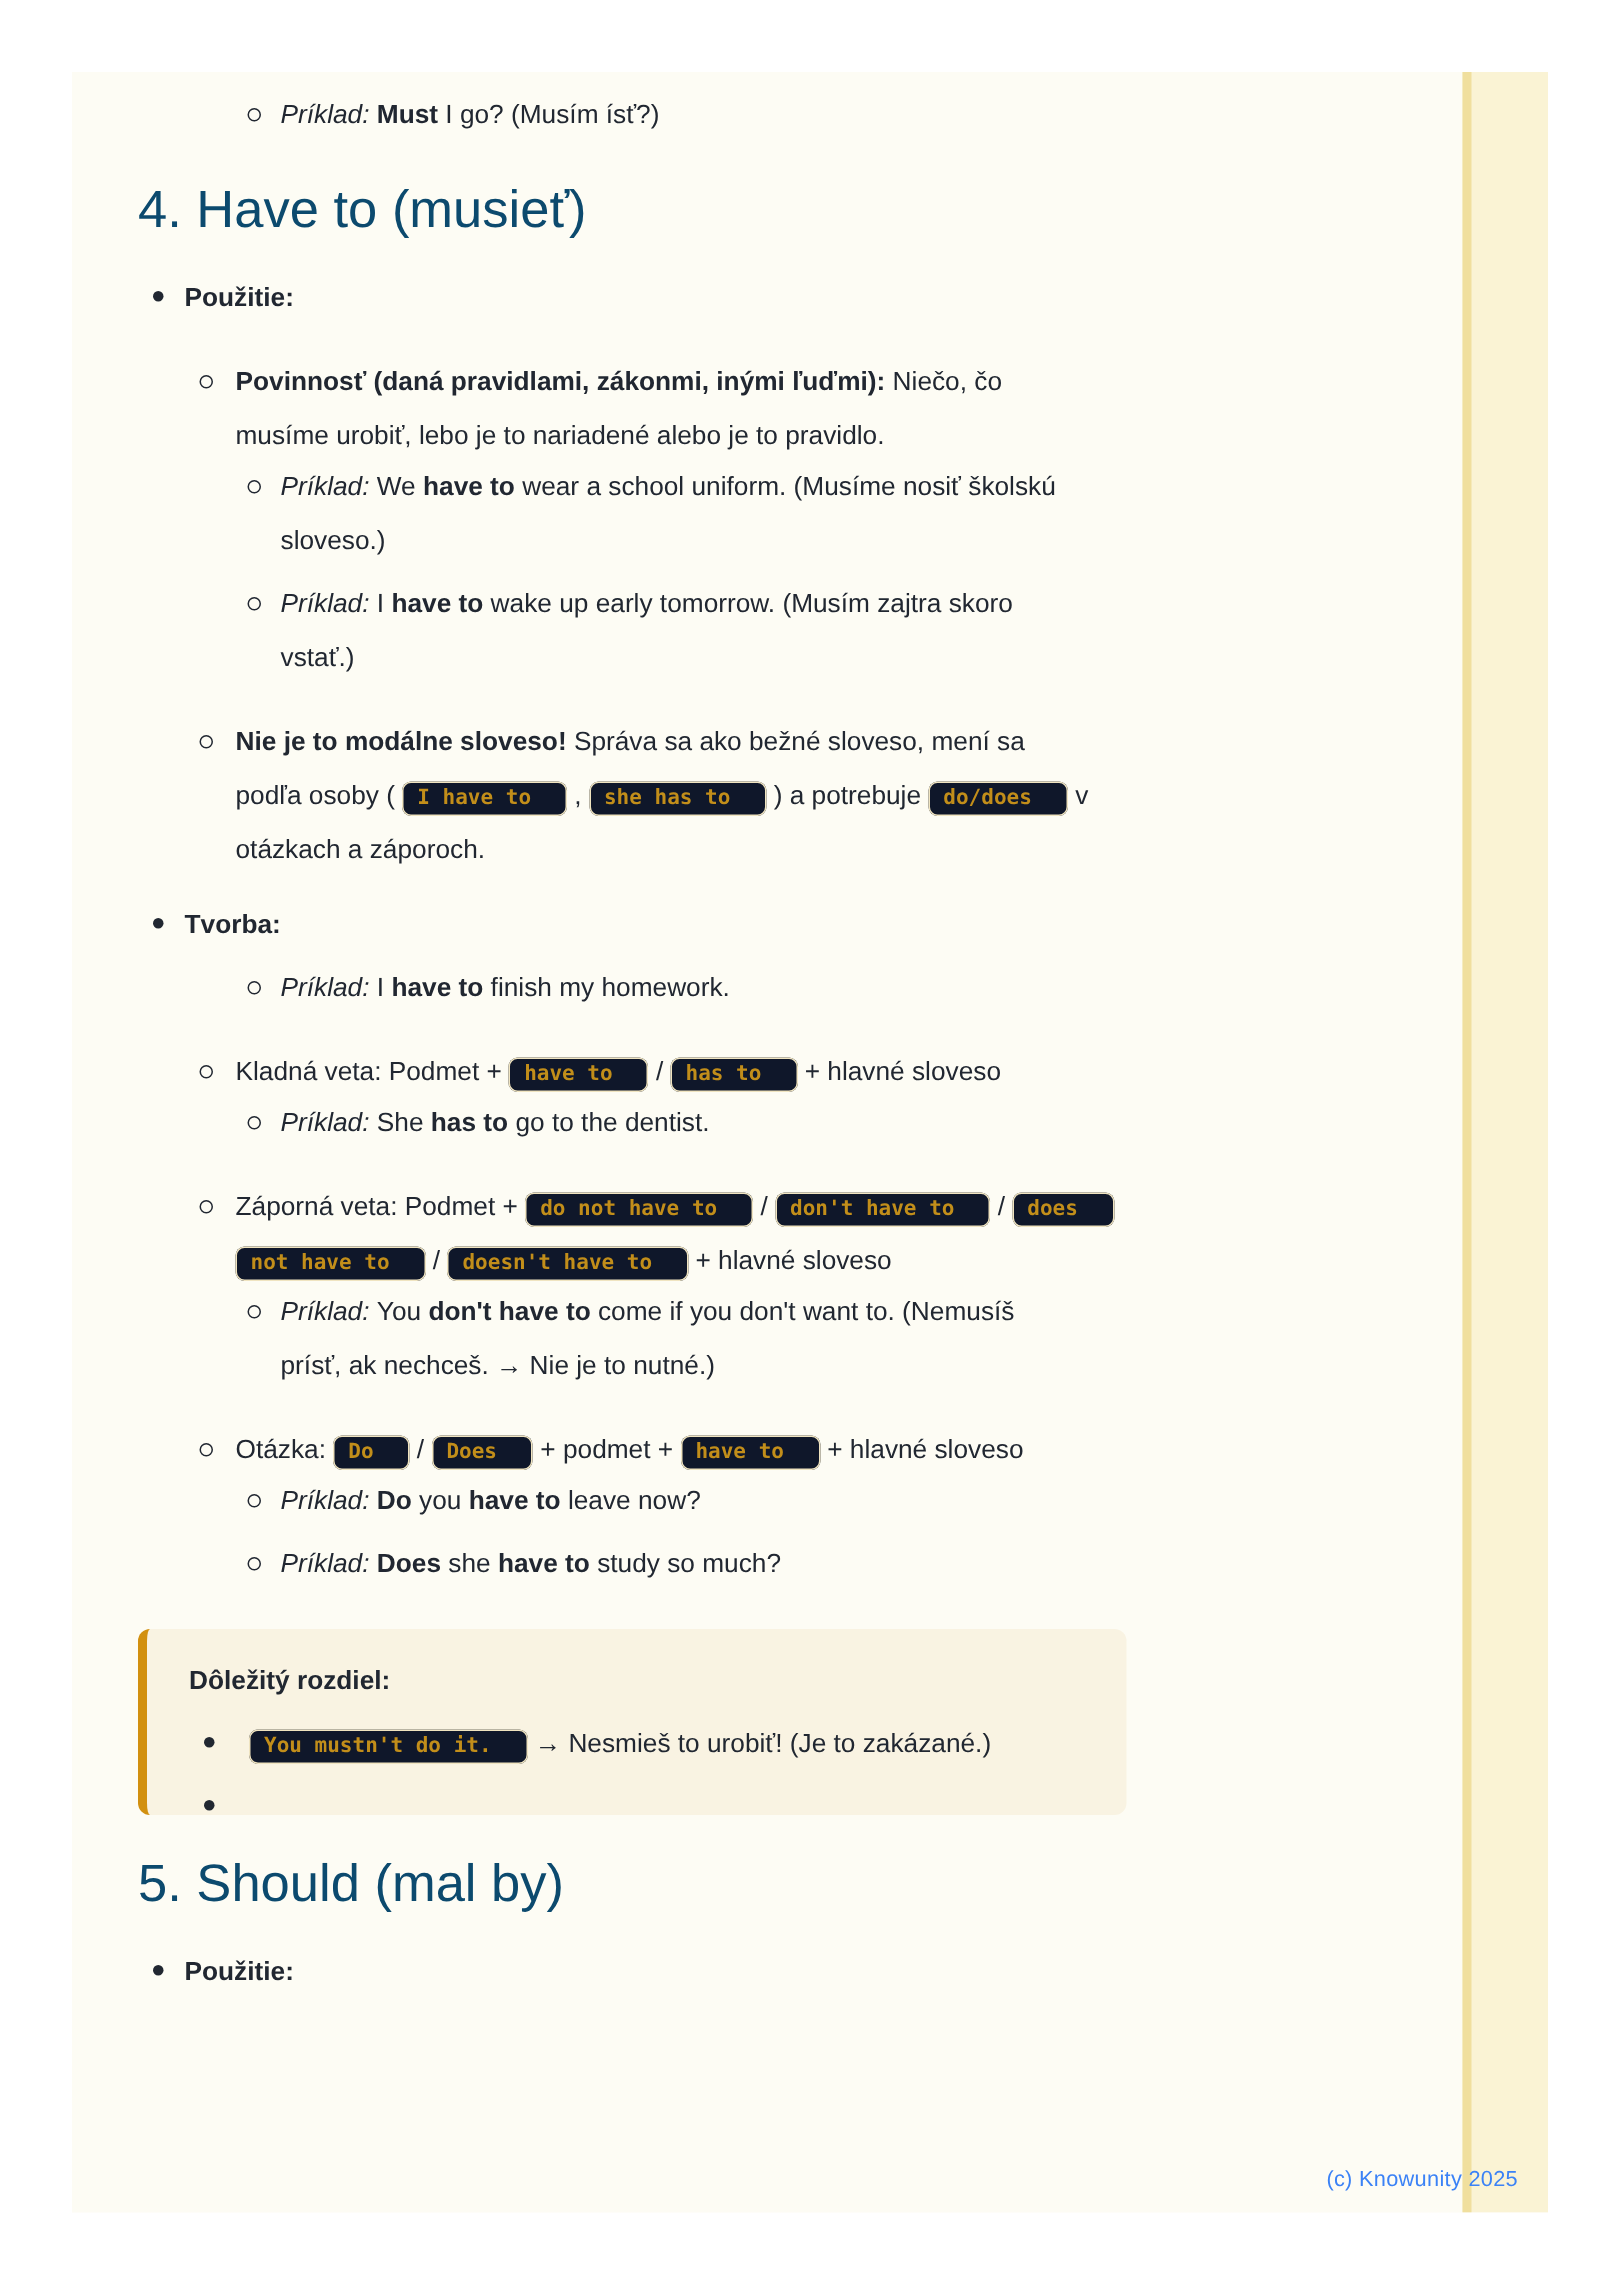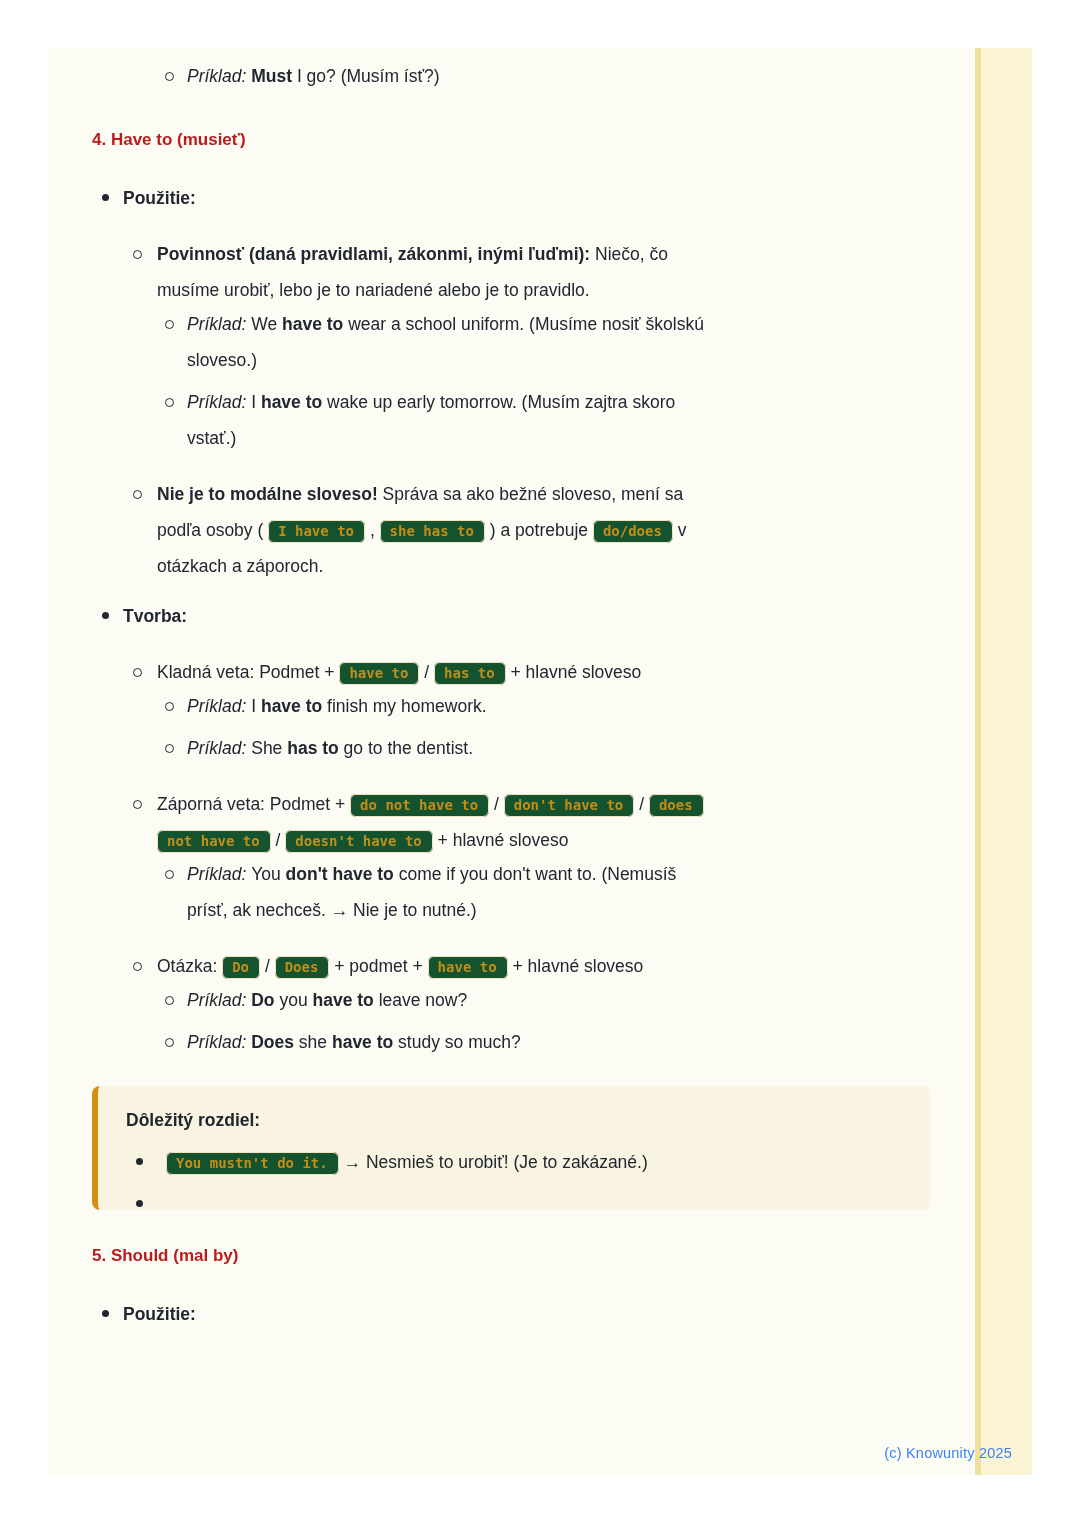--- a/index.html
+++ b/index.html
@@ -25,22 +25,22 @@
   }
   .content{
     position:relative;
     z-index:1;
     display:flex;flex-direction:column;
     align-items:flex-start;
     padding:4px 0 0 44px;
     width:800px;
   }
   .h{
-    font-size:17px;font-weight:700;line-height:40px;
-    color:#b91c1c;
+    font-size:35px;font-weight:400;line-height:40px;
+    color:#0c4a6e;
     margin:26px 0 6px 0;
   }
   .callout + .h{}
   .li{
     position:relative;
     font-size:17.5px;line-height:36px;
     color:#212731;
   }
   .li .txt{display:inline;}
   .li.l1{margin-top:14px;padding-left:31px;font-weight:700;}
@@ -55,32 +55,32 @@
   .li.l2 .marker{left:41px;}
   .li.l3 .marker{left:73px;}
   .dot{width:7px;height:7px;border-radius:50%;background:#212731;}
   .ring{width:7px;height:7px;border-radius:50%;border:1.6px solid #212731;background:transparent;}
   .seg-b{font-weight:700;}
   .seg-i{font-style:italic;}
   .chip{
     font-family:"DejaVu Sans Mono", monospace;
     font-size:14px;font-weight:600;
     color:#C28E1A;
-    background:#14532d;
+    background:#0f172a;
     border:1px solid #F0E4C0;
     border-radius:6px;
-    padding:2px 10px 3px 9px;
+    padding:2px 23px 3px 9px;
     line-height:1.25;
     white-space:nowrap;
     box-decoration-break:clone;
     -webkit-box-decoration-break:clone;
   }
   .callout{
     margin-top:26px;
-    width:838px;
+    width:659px;
     box-sizing:border-box;
     background:#F9F3E2;
     border-left:6px solid #D2900F;
     border-radius:8px;
     padding:16px 28px 24px 28px;
   }
   .callout-title{
     font-size:17.5px;font-weight:700;line-height:36px;color:#212731;
   }
   .callout .li.cli{
@@ -102,22 +102,22 @@
   <div class="side-band"></div>
   <div class="content" id="content">
       <div class="li l3"><span class="marker ring"></span><span class="txt"><span class="seg-i">Príklad: </span><span class="seg-b">Must</span><span class="seg-n"> I go? (Musím ísť?)</span></span></div>
       <div class="h">4. Have to (musieť)</div>
       <div class="li l1"><span class="marker dot"></span><span class="txt"><span class="seg-b">Použitie:</span></span></div>
       <div class="li l2"><span class="marker ring"></span><span class="txt"><span class="seg-b">Povinnosť (daná pravidlami, zákonmi, inými ľuďmi):</span><span class="seg-n"> Niečo, čo</span><br><span class="seg-n">musíme urobiť, lebo je to nariadené alebo je to pravidlo.</span></span></div>
       <div class="li l3"><span class="marker ring"></span><span class="txt"><span class="seg-i">Príklad: </span><span class="seg-n">We </span><span class="seg-b">have to</span><span class="seg-n"> wear a school uniform. (Musíme nosiť školskú</span><br><span class="seg-n">sloveso.)</span></span></div>
       <div class="li l3"><span class="marker ring"></span><span class="txt"><span class="seg-i">Príklad: </span><span class="seg-n">I </span><span class="seg-b">have to</span><span class="seg-n"> wake up early tomorrow. (Musím zajtra skoro</span><br><span class="seg-n">vstať.)</span></span></div>
       <div class="li l2"><span class="marker ring"></span><span class="txt"><span class="seg-b">Nie je to modálne sloveso!</span><span class="seg-n"> Správa sa ako bežné sloveso, mení sa</span><br><span class="seg-n">podľa osoby ( </span><span class="chip">I have to</span><span class="seg-n"> , </span><span class="chip">she has to</span><span class="seg-n"> ) a potrebuje </span><span class="chip">do/does</span><span class="seg-n"> v</span><br><span class="seg-n">otázkach a záporoch.</span></span></div>
       <div class="li l1"><span class="marker dot"></span><span class="txt"><span class="seg-b">Tvorba:</span></span></div>
+      <div class="li l3"><span class="marker ring"></span><span class="txt"><span class="seg-i">Príklad: </span><span class="seg-n">I </span><span class="seg-b">have to</span><span class="seg-n"> finish my homework.</span></span></div>
       <div class="li l2"><span class="marker ring"></span><span class="txt"><span class="seg-n">Kladná veta: Podmet + </span><span class="chip">have to</span><span class="seg-n"> / </span><span class="chip">has to</span><span class="seg-n"> + hlavné sloveso</span></span></div>
-      <div class="li l3"><span class="marker ring"></span><span class="txt"><span class="seg-i">Príklad: </span><span class="seg-n">I </span><span class="seg-b">have to</span><span class="seg-n"> finish my homework.</span></span></div>
       <div class="li l3"><span class="marker ring"></span><span class="txt"><span class="seg-i">Príklad: </span><span class="seg-n">She </span><span class="seg-b">has to</span><span class="seg-n"> go to the dentist.</span></span></div>
       <div class="li l2"><span class="marker ring"></span><span class="txt"><span class="seg-n">Záporná veta: Podmet + </span><span class="chip">do not have to</span><span class="seg-n"> / </span><span class="chip">don't have to</span><span class="seg-n"> / </span><span class="chip">does</span><br><span class="chip">not have to</span><span class="seg-n"> / </span><span class="chip">doesn't have to</span><span class="seg-n"> + hlavné sloveso</span></span></div>
       <div class="li l3"><span class="marker ring"></span><span class="txt"><span class="seg-i">Príklad: </span><span class="seg-n">You </span><span class="seg-b">don't have to</span><span class="seg-n"> come if you don't want to. (Nemusíš</span><br><span class="seg-n">prísť, ak nechceš. → Nie je to nutné.)</span></span></div>
       <div class="li l2"><span class="marker ring"></span><span class="txt"><span class="seg-n">Otázka: </span><span class="chip">Do</span><span class="seg-n"> / </span><span class="chip">Does</span><span class="seg-n"> + podmet + </span><span class="chip">have to</span><span class="seg-n"> + hlavné sloveso</span></span></div>
       <div class="li l3"><span class="marker ring"></span><span class="txt"><span class="seg-i">Príklad: </span><span class="seg-b">Do</span><span class="seg-n"> you </span><span class="seg-b">have to</span><span class="seg-n"> leave now?</span></span></div>
       <div class="li l3"><span class="marker ring"></span><span class="txt"><span class="seg-i">Príklad: </span><span class="seg-b">Does</span><span class="seg-n"> she </span><span class="seg-b">have to</span><span class="seg-n"> study so much?</span></span></div>
       <div class="callout">
         <div class="callout-title">Dôležitý rozdiel:</div>
         <div class="li cli"><span class="marker dot"></span><span class="txt"><span class="chip">You mustn't do it.</span><span class="seg-n"> → Nesmieš to urobiť! (Je to zakázané.)</span></span></div>
         <div class="li cli"><span class="marker dot"></span></div>

